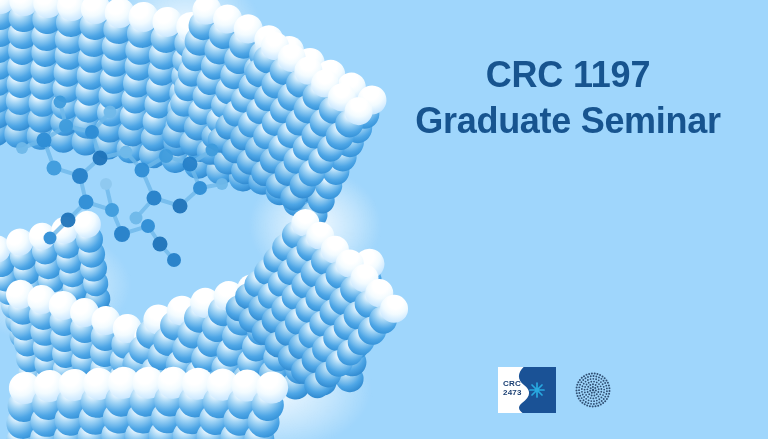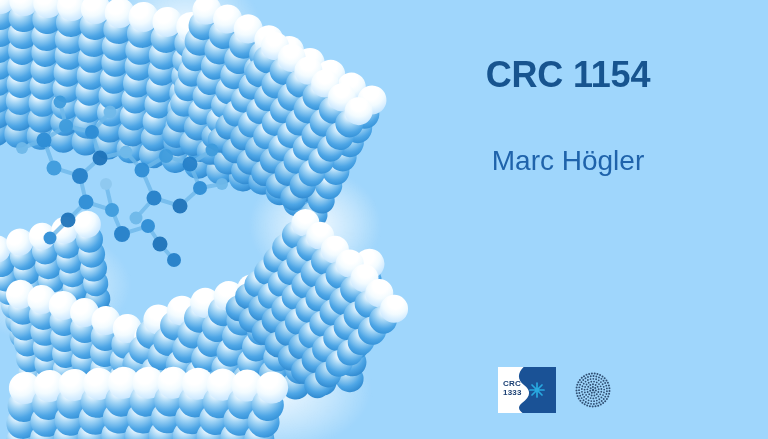--- a/index.html
+++ b/index.html
@@ -935,33 +935,33 @@
         <circle cx="198" cy="72" r="6.5" fill="#3f9cdd"></circle>
         <circle cx="208" cy="106" r="6" fill="#6fb9ea"></circle>
         <circle cx="36" cy="160" r="6.5" fill="#2f8ed6"></circle>
         <circle cx="160" cy="182" r="7" fill="#2580c9"></circle>
         <circle cx="8" cy="70" r="6" fill="#6fb9ea"></circle>
       </g>
     </svg>
   </div>
 
   <div id="text-block">
-    <div id="title">CRC 1154</div>
-    <div id="presenter">Marc Högler</div>
+    <div id="title">CRC 1197</div>
+    <div id="subtitle">Graduate Seminar</div>
   </div>
 
   <div id="logo-bar">
 
     <div id="crc-logo">
       <svg class="wave" viewBox="0 0 36 50" preserveAspectRatio="none">
         <path d="M0 0 L30 0 C22 6 20 14 28 20 C36 26 34 32 26 38 C20 43 24 47 30 50 L0 50 Z" fill="#ffffff"></path>
       </svg>
       <div class="crc-text">
         <div>CRC</div>
-        <div>1333</div>
+        <div>2473</div>
       </div>
       <svg class="burst" viewBox="0 0 32 32">
         <g stroke="#29a8e0" stroke-width="3.4" stroke-linecap="round">
           <line x1="16" y1="2" x2="16" y2="30"></line>
           <line x1="2" y1="16" x2="30" y2="16"></line>
           <line x1="6" y1="6" x2="26" y2="26"></line>
           <line x1="26" y1="6" x2="6" y2="26"></line>
         </g>
         <circle cx="16" cy="16" r="4.6" fill="#29a8e0"></circle>
       </svg>

